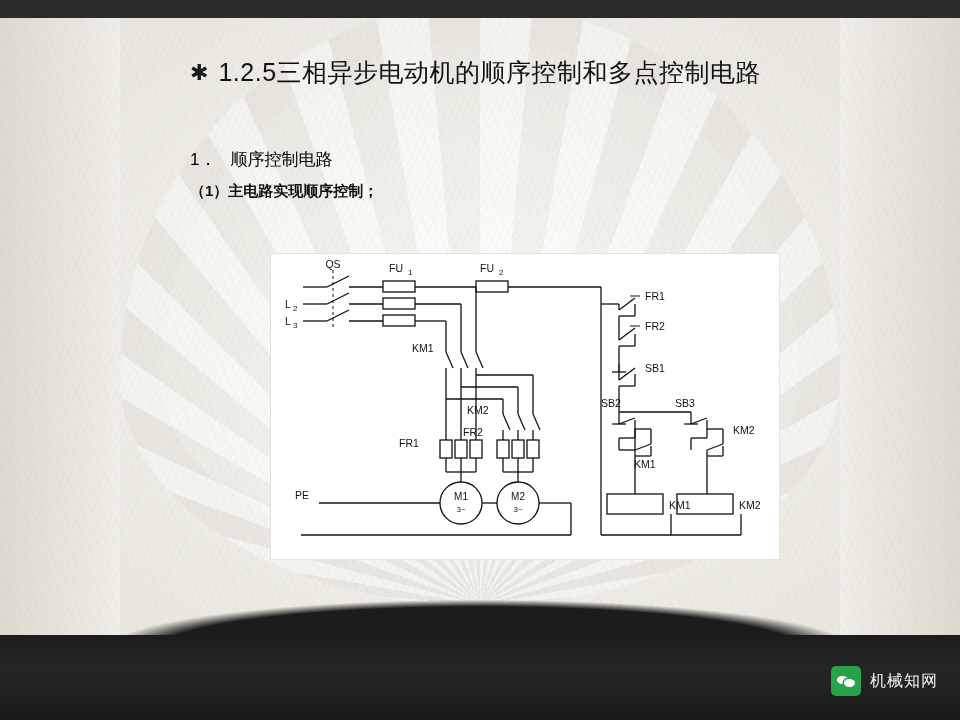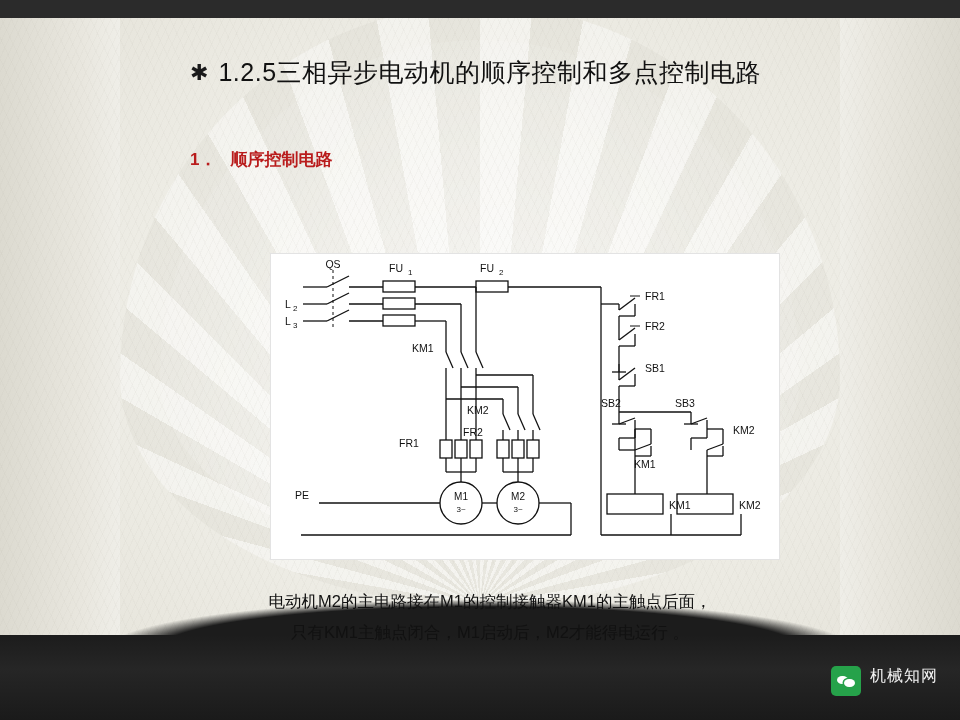--- a/index.html
+++ b/index.html
@@ -120,22 +120,22 @@
     font-weight: normal;
     color: #111111;
     line-height: 1.35;
     letter-spacing: 0.5px;
   }
   .sub-heading {
     position: absolute;
     left: 190px;
     top: 148px;
     font-size: 17px;
-    font-weight: bold;
-    color: #b91c1c;
+    font-weight: normal;
+    color: #000000;
   }
   .sub-heading .num {
     margin-right: 14px;
   }
   .sub-note {
     position: absolute;
     left: 190px;
     top: 182px;
     font-size: 15px;
     font-weight: bold;
@@ -167,21 +167,21 @@
     color: #111111;
     line-height: 1.85;
   }
 
   
   .watermark {
     position: absolute;
     right: 22px;
     bottom: 24px;
     display: flex;
-    align-items: flex-start;
+    align-items: center;
     gap: 9px;
   }
   .wm-logo {
     width: 30px;
     height: 30px;
     border-radius: 5px;
     background: #26a24a;
     position: relative;
     flex: 0 0 auto;
   }
@@ -238,20 +238,21 @@
 
     <div class="title-row">
       <span class="bullet-icon">✱</span>
       <div class="slide-title">1.2.5三相异步电动机的顺序控制和多点控制电路</div>
     </div>
 
     <div class="sub-heading">
       <span class="num">1．</span><span>顺序控制电路</span>
     </div>
 
+    <div class="sub-note">（1）主电路实现顺序控制；</div>
 
     <div class="figure">
       <svg width="508" height="305" viewBox="0 0 508 305">
 
         <g>
           <line class="ln" x1="32" y1="33" x2="56" y2="33"></line>
           <line class="ln" x1="32" y1="50" x2="56" y2="50"></line>
           <line class="ln" x1="32" y1="67" x2="56" y2="67"></line>
         </g>
 
@@ -470,24 +471,20 @@
         <text class="figtext" x="330" y="153">SB2</text>
         <text class="figtext" x="404" y="153">SB3</text>
         <text class="figtext" x="462" y="180">KM2</text>
         <text class="figtext" x="363" y="214">KM1</text>
         <text class="figtext" x="398" y="255">KM1</text>
         <text class="figtext" x="468" y="255">KM2</text>
 
       </svg>
     </div>
 
-    <div class="caption">
-      <div>电动机M2的主电路接在M1的控制接触器KM1的主触点后面，</div>
-      <div>只有KM1主触点闭合，M1启动后，M2才能得电运行 。</div>
-    </div>
 
     <div class="watermark">
       <div class="wm-logo"></div>
       <div class="wm-text">机械知网</div>
     </div>
 
   </div>
 </div>
 
 </body></html>

